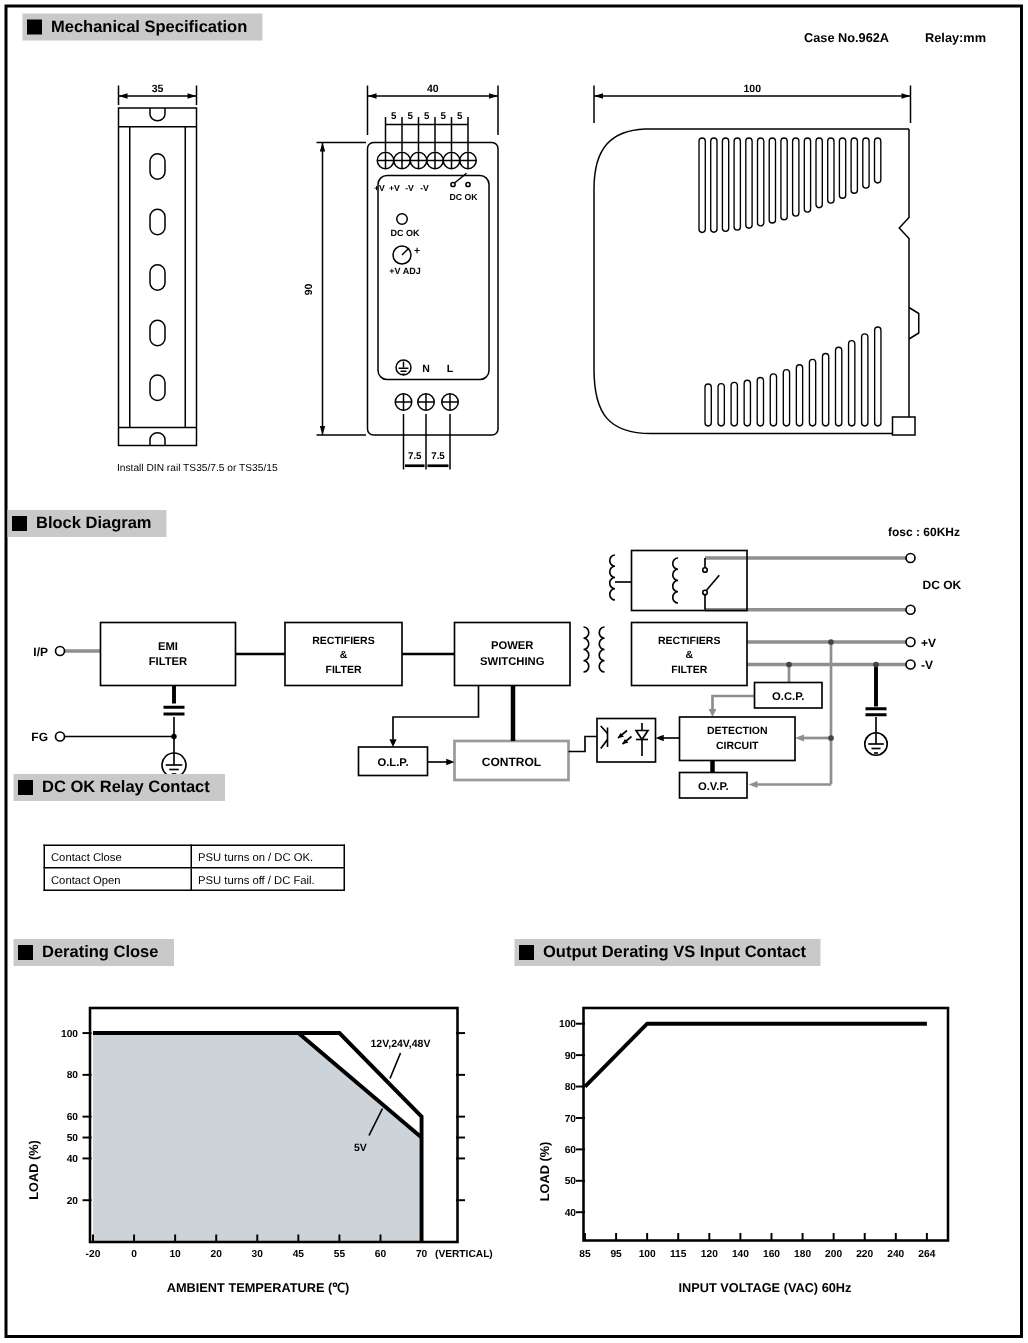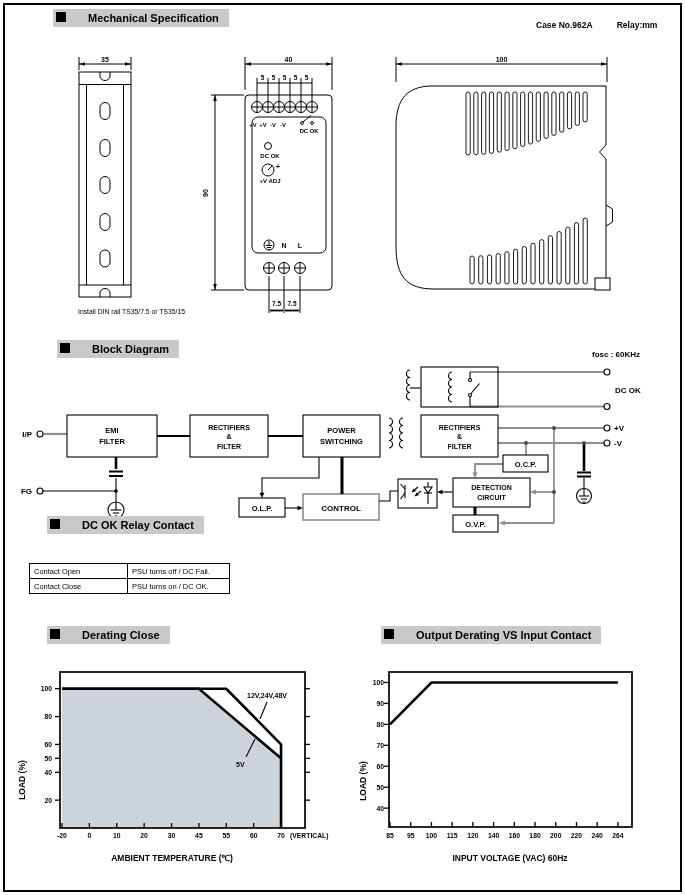--- a/index.html
+++ b/index.html
@@ -1,20 +1,20 @@
 <!DOCTYPE html>
 <html><head>
 <meta charset="utf-8">
 <style>
   html,body{margin:0;padding:0;}
   body{width:685px;height:895px;position:relative;background:#fff;
        font-family:"Liberation Sans",sans-serif;color:#000;overflow:hidden;}
   .frame{position:absolute;left:3px;top:3px;width:675px;height:885px;border:2px solid #000;}
-  .sec{position:absolute;display:flex;align-items:flex-start;gap:22px;background:#c9c9c9;
-       padding:3px 10px 3px 3px;font-weight:bold;font-size:11px;white-space:nowrap;z-index:3;margin-left:38px;}
+  .sec{position:absolute;display:flex;align-items:center;gap:6px;background:#c9c9c9;
+       padding:3px 10px 3px 3px;font-weight:bold;font-size:11px;white-space:nowrap;z-index:3;}
   .sec .sq{width:10px;height:10px;background:#000;flex:none;}
   .case{position:absolute;left:536px;top:20px;font-size:8.5px;font-weight:bold;display:flex;gap:24px;z-index:3;}
   svg{position:absolute;overflow:visible;}
   svg text{font-family:"Liberation Sans",sans-serif;fill:#000;stroke:none;}
   .mid{text-anchor:middle}.end{text-anchor:end}
   .f58{font-size:5.8px;font-weight:bold}
   .f6{font-size:6px;font-weight:bold}
   .f65{font-size:6.8px}
   .f65b{font-size:6.5px;font-weight:bold}
   .f7b{font-size:7px;font-weight:bold}
@@ -31,21 +31,21 @@
 <div class="frame"></div>
 
 <div class="sec" style="left:15px;top:9px">
   <span class="sq"></span>
   <span>Mechanical Specification</span>
 </div>
 <div class="case">
   <span>Case No.962A</span>
   <span>Relay:mm</span>
 </div>
-<div class="sec" style="left:19px;top:340px">
+<div class="sec" style="left:5px;top:340px">
   <span class="sq"></span>
   <span>Block Diagram</span>
 </div>
 <div class="sec" style="left:9px;top:516px">
   <span class="sq"></span>
   <span>DC OK Relay Contact</span>
 </div>
 <div class="sec" style="left:9px;top:626px">
   <span class="sq"></span>
   <span>Derating Close</span>
@@ -353,26 +353,26 @@
   <text x="475.5" y="526.5" class="f75b mid">O.V.P.</text>
   <text x="592" y="357" class="f8b">fosc : 60KHz</text>
   <text x="615" y="392.5" class="f8b">DC OK</text>
   <text x="614" y="431" class="f8b">+V</text>
   <text x="614" y="446" class="f8b">-V</text>
 </svg>
 
 <table class="relay-table">
   <tbody>
       <tr>
+    <td class="c1">Contact Close</td>
+    <td class="c2">PSU turns on / DC OK.</td>
+  </tr>
+  <tr>
     <td class="c1">Contact Open</td>
     <td class="c2">PSU turns off / DC Fail.</td>
-  </tr>
-  <tr>
-    <td class="c1">Contact Close</td>
-    <td class="c2">PSU turns on / DC OK.</td>
   </tr>
 </tbody>
   </table>
 
 <svg id="chart-derating" style="left:0;top:645px" width="345" height="250" viewBox="0 645 345 250">
     <polygon points="62,828 62,688.7142857142858 198.9,688.7142857142858 281.03999999999996,758.3571428571429 281.03999999999996,828" fill="#ccd4da"></polygon>
     <rect x="60" y="672" width="245" height="156" fill="none" stroke="#000" stroke-width="1.7"></rect>
     <line x1="55" y1="800.1428571428571" x2="61" y2="800.1428571428571" stroke="#000" stroke-width="1.3"></line>
     <line x1="304" y1="800.1428571428571" x2="310" y2="800.1428571428571" stroke="#000" stroke-width="1.3"></line>
     <text x="52" y="802.5428571428571" text-anchor="end" font-size="6.8" font-weight="bold">20</text>

